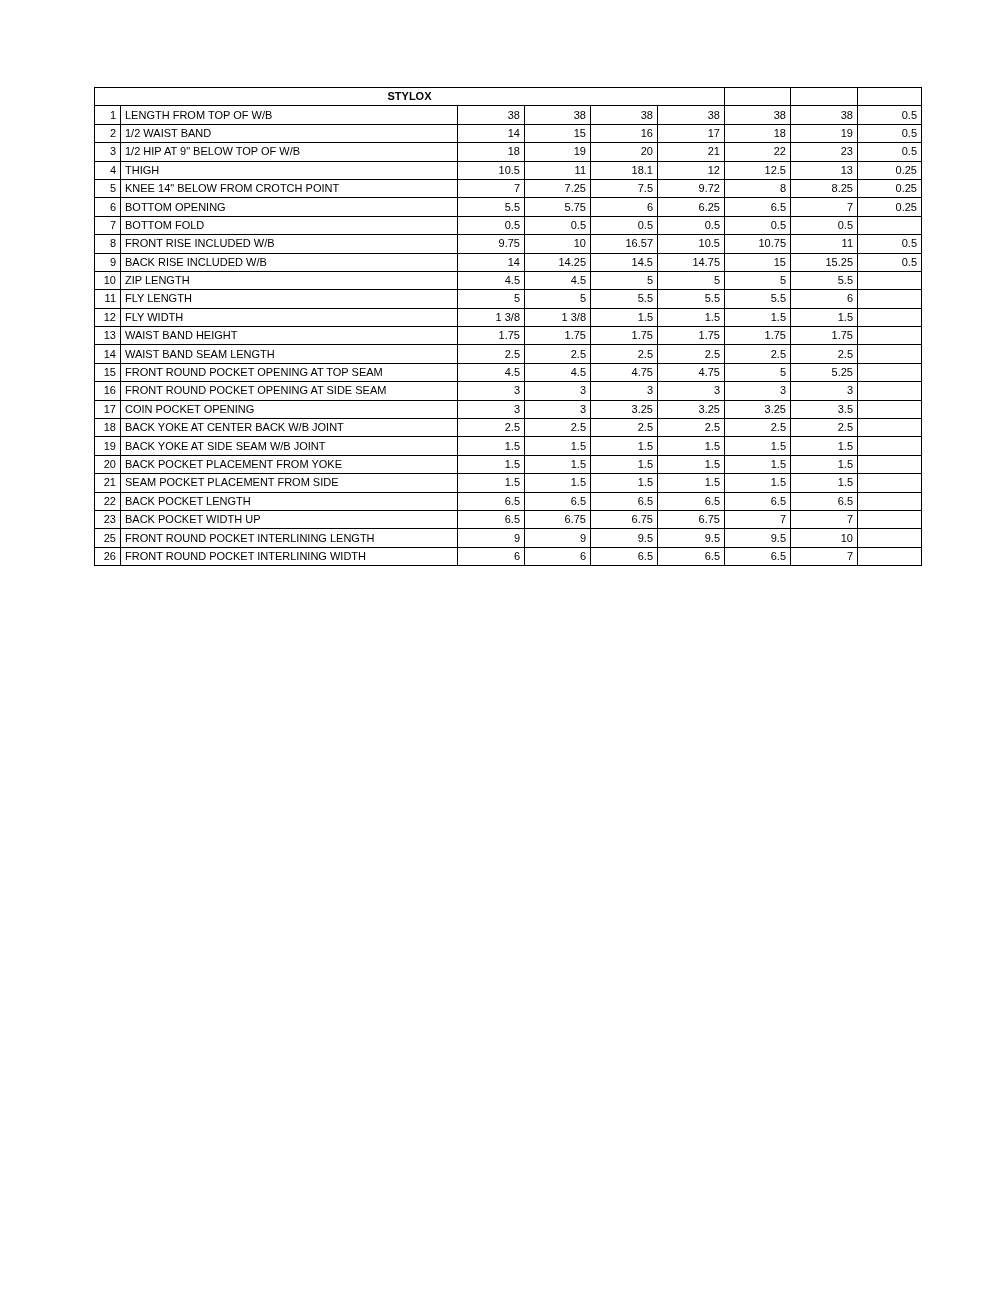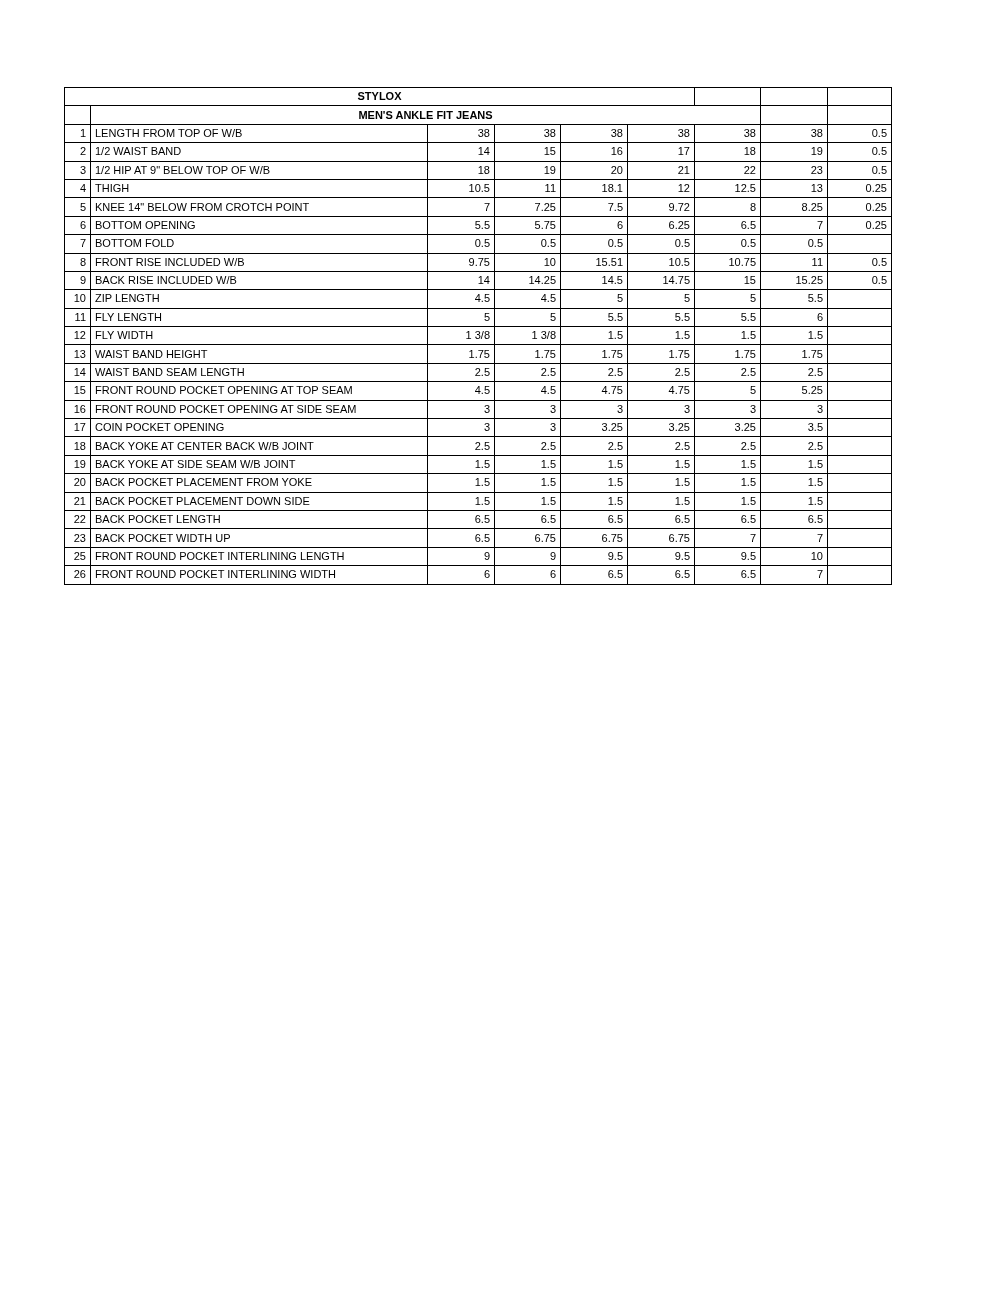--- a/index.html
+++ b/index.html
@@ -9,21 +9,21 @@
   body {
     width: 1000px;
     height: 1294px;
     background: #ffffff;
     position: relative;
     font-family: "Liberation Sans", sans-serif;
     color: #000000;
   }
   .sheet {
     position: absolute;
-    left: 64px;
+    left: 94px;
     top: 87px;
   }
   table.spec {
     border-collapse: collapse;
     table-layout: fixed;
   }
   table.spec td {
     border: 1px solid #000000;
     box-sizing: border-box;
     height: 18.4px;
@@ -88,26 +88,20 @@
       <col style="width:67px">
       <col style="width:64px">
     </colgroup>
     <tbody>
       <tr>
         <td class="title-cell" colspan="6">STYLOX</td>
         <td></td>
         <td></td>
         <td></td>
       </tr>
-      <tr>
-        <td></td>
-        <td class="subtitle-cell" colspan="6">MEN'S ANKLE FIT JEANS</td>
-        <td></td>
-        <td></td>
-      </tr>
     </tbody>
     <tbody>
   <tr>
     <td class="c-no">1</td>
     <td class="c-desc">LENGTH FROM TOP OF W/B</td>
     <td class="c-val">38</td>
     <td class="c-val">38</td>
     <td class="c-val">38</td>
     <td class="c-val">38</td>
     <td class="c-val">38</td>
@@ -185,21 +179,21 @@
     <td class="c-val">0.5</td>
     <td class="c-val">0.5</td>
     <td class="c-tol"></td>
   </tr>
 
   <tr>
     <td class="c-no">8</td>
     <td class="c-desc">FRONT RISE INCLUDED W/B</td>
     <td class="c-val">9.75</td>
     <td class="c-val">10</td>
-    <td class="c-val">15.51</td>
+    <td class="c-val">16.57</td>
     <td class="c-val">10.5</td>
     <td class="c-val">10.75</td>
     <td class="c-val">11</td>
     <td class="c-tol">0.5</td>
   </tr>
 
   <tr>
     <td class="c-no">9</td>
     <td class="c-desc">BACK RISE INCLUDED W/B</td>
     <td class="c-val">14</td>
@@ -338,21 +332,21 @@
     <td class="c-val">1.5</td>
     <td class="c-val">1.5</td>
     <td class="c-val">1.5</td>
     <td class="c-val">1.5</td>
     <td class="c-val">1.5</td>
     <td class="c-tol"></td>
   </tr>
 
   <tr>
     <td class="c-no">21</td>
-    <td class="c-desc">BACK POCKET PLACEMENT DOWN SIDE</td>
+    <td class="c-desc">SEAM POCKET PLACEMENT FROM SIDE</td>
     <td class="c-val">1.5</td>
     <td class="c-val">1.5</td>
     <td class="c-val">1.5</td>
     <td class="c-val">1.5</td>
     <td class="c-val">1.5</td>
     <td class="c-val">1.5</td>
     <td class="c-tol"></td>
   </tr>
 
   <tr>

